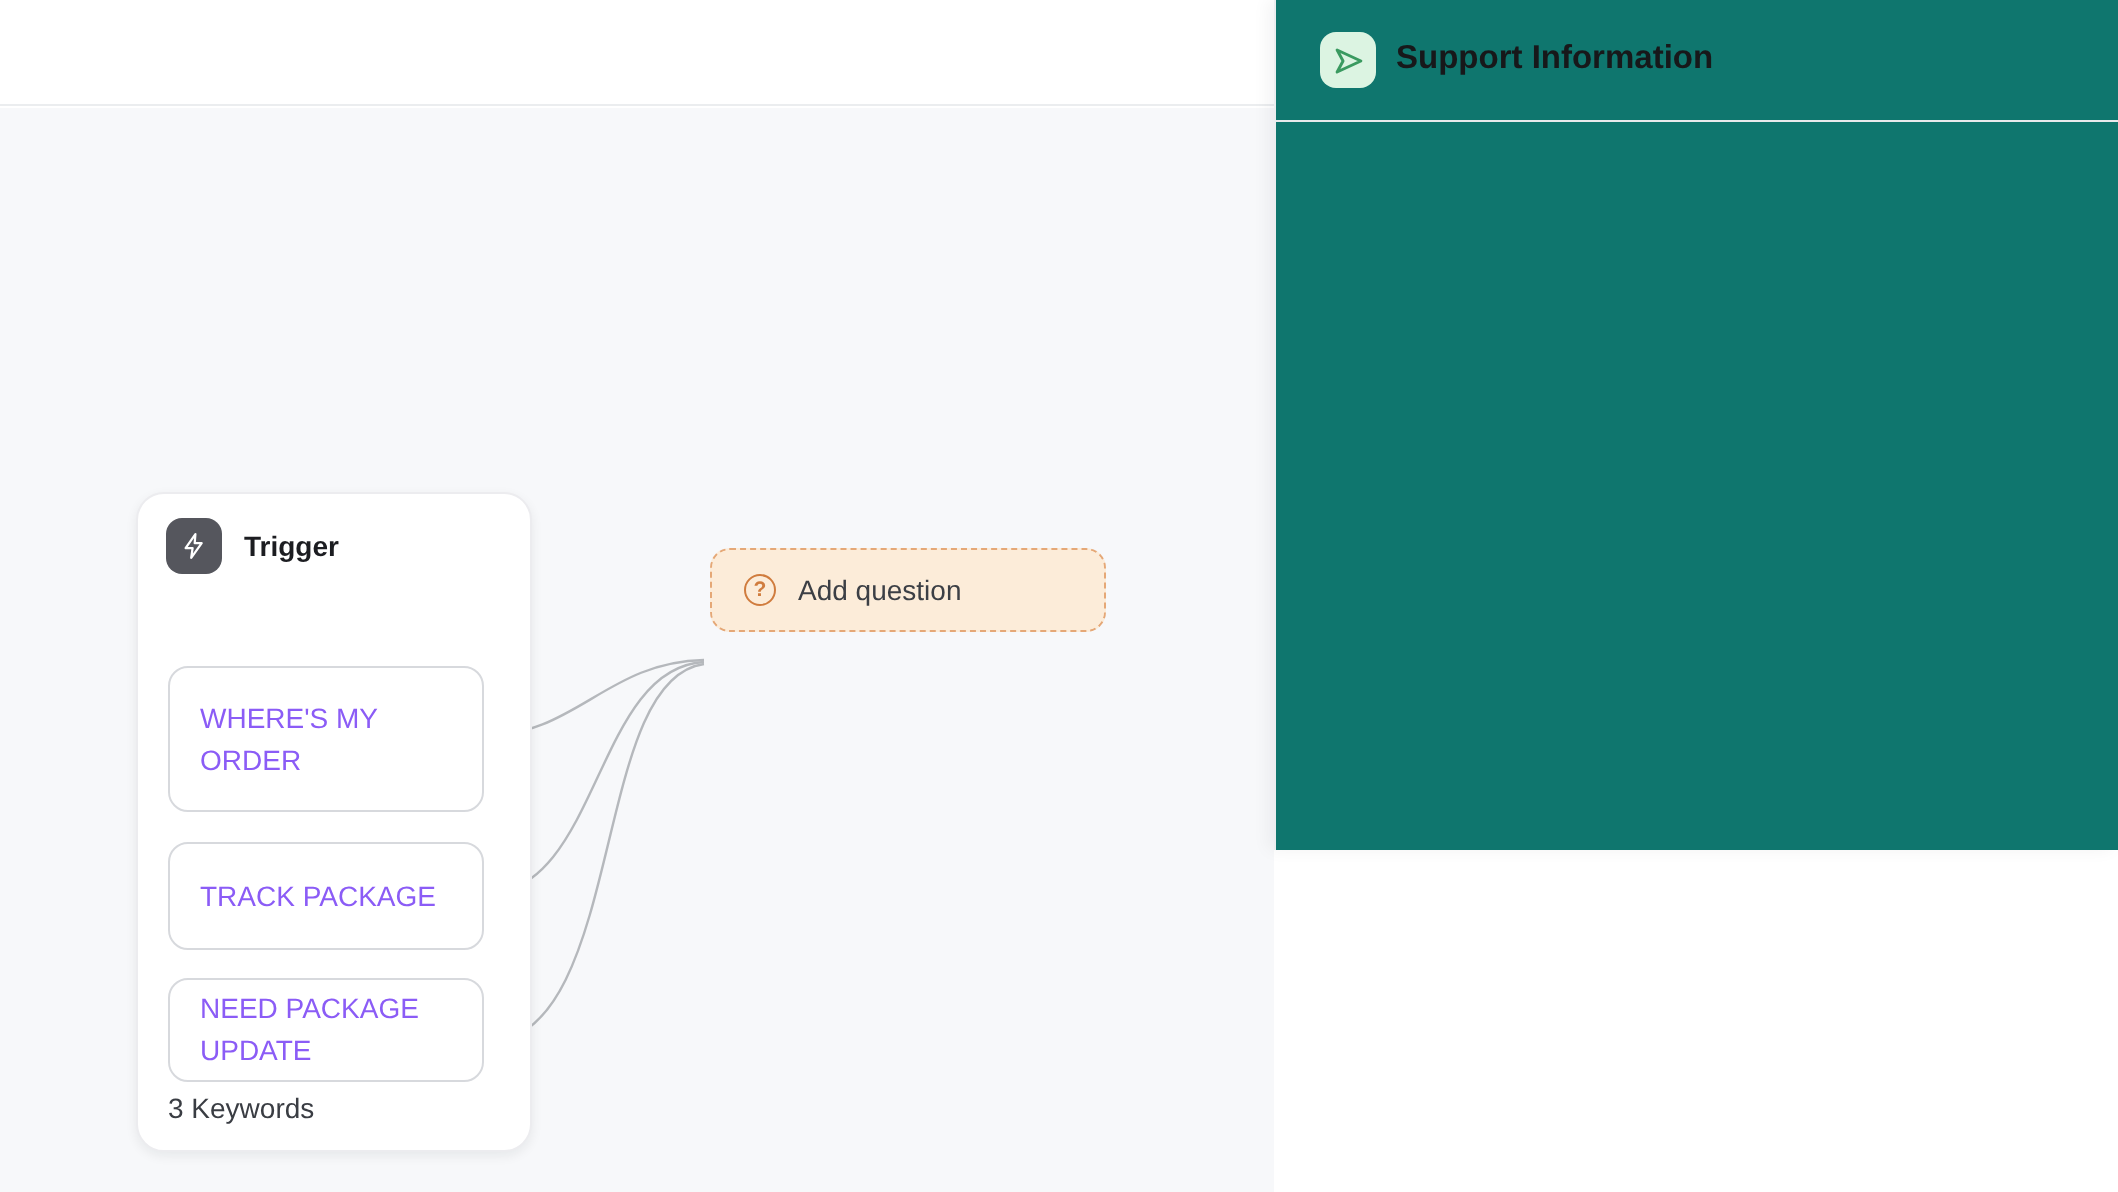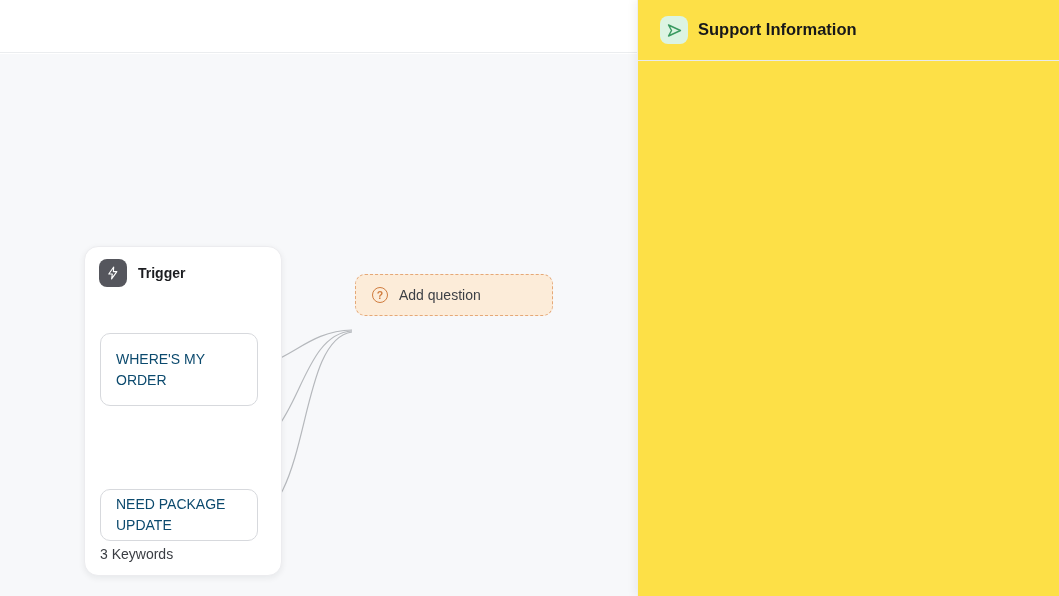--- a/index.html
+++ b/index.html
@@ -7,43 +7,43 @@
   .stage { position:relative; width:1059px; height:596px; background:#fff; }
 
   
   .canvas-wrap { position:absolute; left:0; top:0; width:637px; height:596px; }
   .topbar { position:absolute; left:0; top:0; width:637px; height:53px; background:#ffffff; border-bottom:1px solid #ebedef; }
   .canvas { position:absolute; left:0; top:54px; width:637px; height:542px; background:#f7f8fa; }
 
   .edges { position:absolute; left:0; top:0; width:637px; height:596px; pointer-events:none; }
 
   
-  .trigger-card { position:absolute; left:84px; top:246px; width:198px; height:330px;
+  .trigger-card { position:absolute; left:68px; top:246px; width:198px; height:330px;
     background:#fff; border:1px solid #ececef; border-radius:14px;
     box-shadow:0 2px 6px rgba(20,22,30,.07); }
   .trigger-head { position:absolute; left:14px; top:12px; display:flex; align-items:center; gap:11px; }
   .trigger-ico { width:28px; height:28px; border-radius:8px; background:#55565d; display:flex; align-items:center; justify-content:center; }
   .trigger-title { font-size:14px; font-weight:700; color:#1c1d21; }
   .trigger-sub { position:absolute; left:15px; top:299px; font-size:14px; color:#3a3d43; }
   .kw-chip { position:absolute; left:15px; width:158px; background:#fff; border:1px solid #d7d9dd; border-radius:10px;
-    display:flex; align-items:center; padding:0 10px 0 15px; font-size:14px; line-height:21px; color:#0c4a6e; }
+    display:flex; align-items:center; padding:0 10px 0 15px; font-size:14px; line-height:21px; color:#8b5cf6; }
   .kw1 { top:86px;  height:73px; }
   .kw2 { top:174px; height:54px; }
   .kw3 { top:242px; height:52px; }
 
   
   .add-btn { position:absolute; left:355px; width:198px; height:42px; border-radius:10px;
     display:flex; align-items:center; gap:11px; padding-left:16px; font-size:14px; font-weight:500; color:#3c3f45; cursor:pointer; }
   .add-question { top:274px; background:#fcecd9; border:1.5px dashed #e5a877; }
   .add-message  { top:330px; background:#dff3e4; border:1.5px dashed #87c99c; }
   .q-ico { width:16px; height:16px; border:1.5px solid #d07c3e; border-radius:50%; color:#d07c3e;
     font-size:10.5px; font-weight:700; display:flex; align-items:center; justify-content:center; }
 
   
-  .panel { position:absolute; left:637px; top:0; width:422px; height:596px; background:#fde047;
+  .panel { position:absolute; left:637px; top:0; width:422px; height:425px; background:#0f766e;
     box-shadow:-3px 0 8px rgba(20,22,30,.05); border-left:1px solid #eceef0; }
   .panel-head { position:absolute; left:0; top:0; width:422px; height:61px; border-bottom:1px solid #e8eaec; }
   .panel-ico { position:absolute; left:22px; top:16px; width:28px; height:28px; border-radius:8px; background:#dcf4e2;
     display:flex; align-items:center; justify-content:center; }
   .panel-title { position:absolute; left:60px; top:20px; font-size:16.5px; font-weight:700; color:#17181a; }
 </style>
 </head>
 <body>
 
 <div class="stage">
@@ -65,20 +65,21 @@
       <div class="trigger-head">
         <div class="trigger-ico">
           <svg width="14" height="14" viewBox="0 0 20 20">
             <path d="M11 1.5 L4 11.5 H9 L8 18.5 L15.5 8 H10.5 Z" fill="none" stroke="#ffffff" stroke-width="1.6" stroke-linejoin="round"></path>
           </svg>
         </div>
         <div class="trigger-title">Trigger</div>
       </div>
       <div class="trigger-sub">3 Keywords</div>
       <div class="kw-chip kw1">WHERE'S MY ORDER</div>
+      <div class="kw-chip kw2">TRACK PACKAGE</div>
       <div class="kw-chip kw3">NEED PACKAGE UPDATE</div>
     </div>
 
     <div class="add-btn add-question">
       <span class="q-ico">?</span>
       <span>Add question</span>
     </div>
   </div>
 
   <div class="panel">

